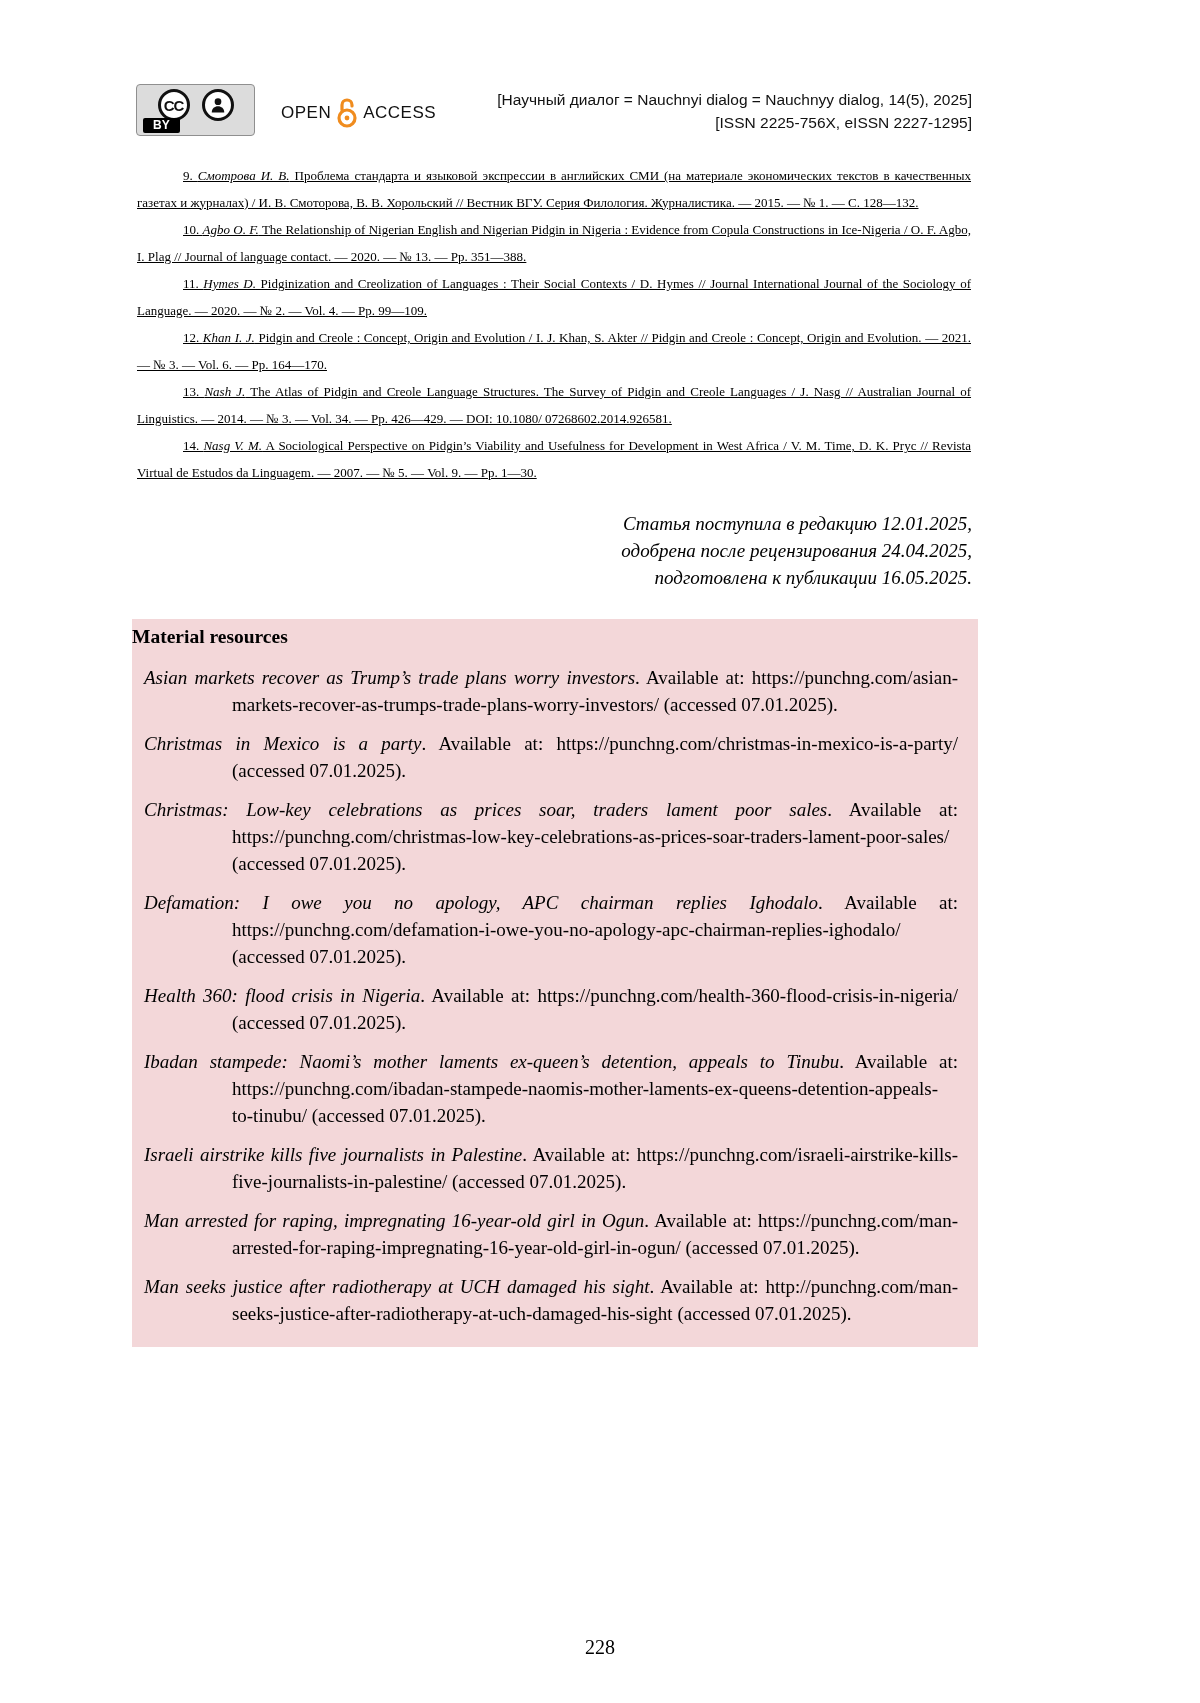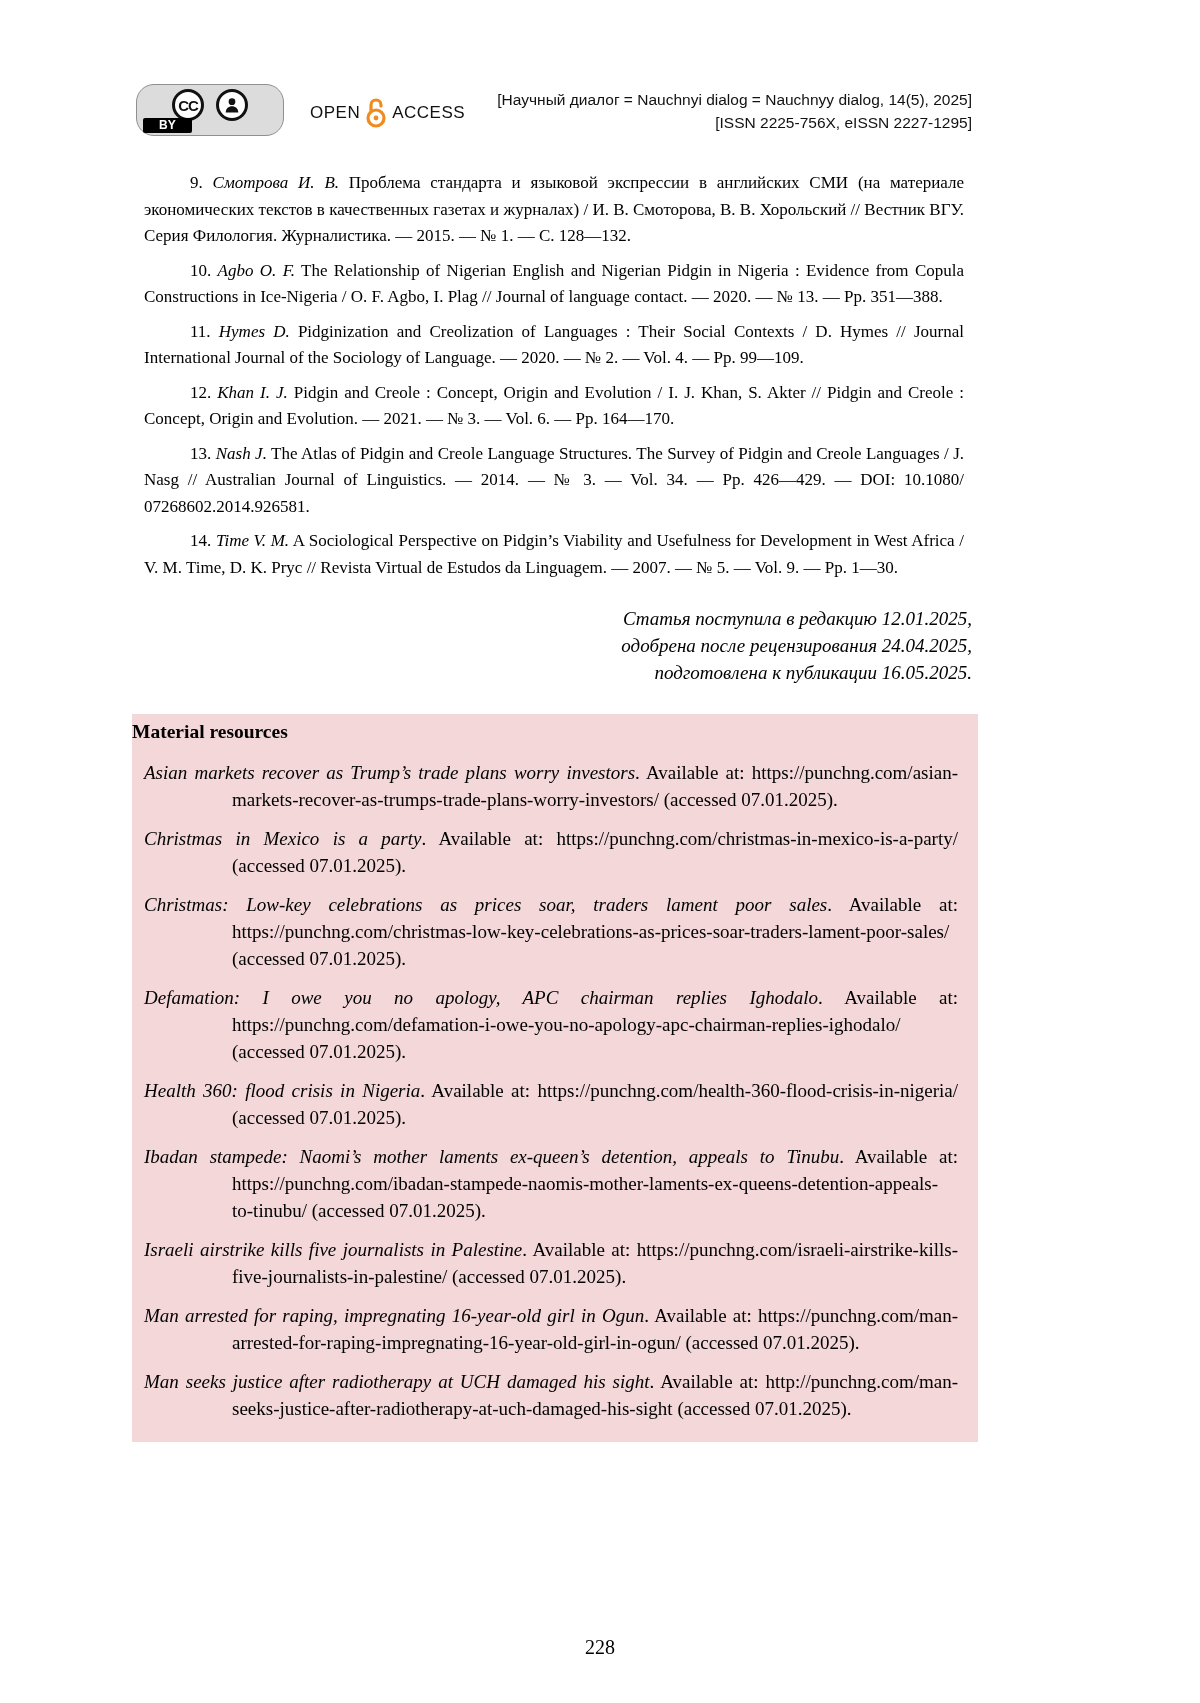--- a/index.html
+++ b/index.html
@@ -13,47 +13,47 @@
   body{
     width:1200px;height:1703px;background:#ffffff;color:var(--text);
     font-family:"Liberation Serif","DejaVu Serif",serif;
   }
   .page{position:relative;width:1200px;height:1703px;overflow:hidden;background:#fff;}
 
   
   .header{position:absolute;top:84px;left:136px;right:228px;height:60px;}
   .badges{position:absolute;left:0;top:0;display:flex;align-items:center;gap:26px;}
   .cc-badge{
-    position:relative;width:148px;height:52px;background:var(--badge-bg);
-    border:1px solid #8f8f8f;border-radius:18px;
+    position:relative;width:119px;height:52px;background:var(--badge-bg);
+    border:1px solid #8f8f8f;border-radius:4px;
     display:flex;align-items:flex-start;justify-content:center;gap:12px;padding-top:4px;
   }
   .cc-circle{
     width:32px;height:32px;border:3px solid #111;border-radius:50%;
     display:flex;align-items:center;justify-content:center;background:#fff;
   }
   .cc-txt{font-family:"Liberation Sans",sans-serif;font-weight:bold;font-size:15px;color:#111;letter-spacing:-1px;}
   .by-tab{
     position:absolute;left:6px;bottom:2px;background:#000;color:#fff;
     font-family:"Liberation Sans",sans-serif;font-weight:bold;font-size:12px;
-    padding:0 16px;line-height:15px;border-radius:2px;
+    padding:0 10px;line-height:15px;border-radius:2px;
   }
   .oa-logo{display:flex;align-items:center;gap:4px;margin-top:6px;}
   .oa-word{font-family:"Liberation Sans",sans-serif;font-weight:normal;font-size:17px;color:#111;letter-spacing:.5px;}
   .oa-lock{display:block;}
   .journal-info{
     position:absolute;right:0;top:4px;text-align:right;
     font-family:"Liberation Sans",sans-serif;font-size:15.5px;line-height:23px;color:#111;
   }
 
   
   .content{position:absolute;top:162px;left:136px;width:836px;}
   .ref{
-    margin:8px;font-size:17px;line-height:26.5px;text-align:justify;
-    text-indent:46px;overflow-wrap:break-word;
+    margin:1px;font-size:13px;line-height:26.5px;text-align:justify;
+    text-indent:46px;overflow-wrap:break-word;text-decoration:underline;
   }
   .it{font-style:italic;}
 
   .submission{
     margin-top:24px;text-align:right;font-style:italic;
     font-size:19px;line-height:27px;
   }
 
   .materials{
     margin:28px -6px 0 -4px;background:var(--highlight-bg);
@@ -114,21 +114,21 @@
     <p class="ref"><span>9. </span><span class="it">Смотрова И. В.</span><span> Проблема стандарта и языковой экспрессии в английских СМИ (на материале экономических текстов в качественных газетах и журналах) / И. В. Смоторова, В. В. Хорольский // Вестник ВГУ. Серия Филология. Журналистика. — 2015. — № 1. — С. 128—132.</span></p>
 
     <p class="ref"><span>10. </span><span class="it">Agbo O. F.</span><span> The Relationship of Nigerian English and Nigerian Pidgin in Nigeria : Evidence from Copula Constructions in Ice-Nigeria / O. F. Agbo, I. Plag // Journal of language contact. — 2020. — № 13. — Pp. 351—388.</span></p>
 
     <p class="ref"><span>11. </span><span class="it">Hymes D.</span><span> Pidginization and Creolization of Languages : Their Social Contexts / D. Hymes // Journal International Journal of the Sociology of Language. — 2020. — № 2. — Vol. 4. — Pp. 99—109.</span></p>
 
     <p class="ref"><span>12. </span><span class="it">Khan I. J.</span><span> Pidgin and Creole : Concept, Origin and Evolution / I. J. Khan, S. Akter // Pidgin and Creole : Concept, Origin and Evolution. — 2021. — № 3. — Vol. 6. — Pp. 164—170.</span></p>
 
     <p class="ref"><span>13. </span><span class="it">Nash J.</span><span> The Atlas of Pidgin and Creole Language Structures. The Survey of Pidgin and Creole Languages / J. Nasg // Australian Journal of Linguistics. — 2014. — № 3. — Vol. 34. — Pp. 426—429. — DOI: 10.1080/ 07268602.2014.926581.</span></p>
 
-    <p class="ref"><span>14. </span><span class="it">Time V. M.</span><span> A Sociological Perspective on Pidgin’s Viability and Usefulness for Development in West Africa / V. M. Time, D. K. Pryc // Revista Virtual de Estudos da Linguagem. — 2007. — № 5. — Vol. 9. — Pp. 1—30.</span></p>
+    <p class="ref"><span>14. </span><span class="it">Nasg V. M.</span><span> A Sociological Perspective on Pidgin’s Viability and Usefulness for Development in West Africa / V. M. Time, D. K. Pryc // Revista Virtual de Estudos da Linguagem. — 2007. — № 5. — Vol. 9. — Pp. 1—30.</span></p>
 
     <div class="submission">
       <div>Статья поступила в редакцию 12.01.2025,</div>
       <div>одобрена после рецензирования 24.04.2025,</div>
       <div>подготовлена к публикации 16.05.2025.</div>
     </div>
 
     <section class="materials">
       <h2 class="materials-heading">Material resources</h2>
 

